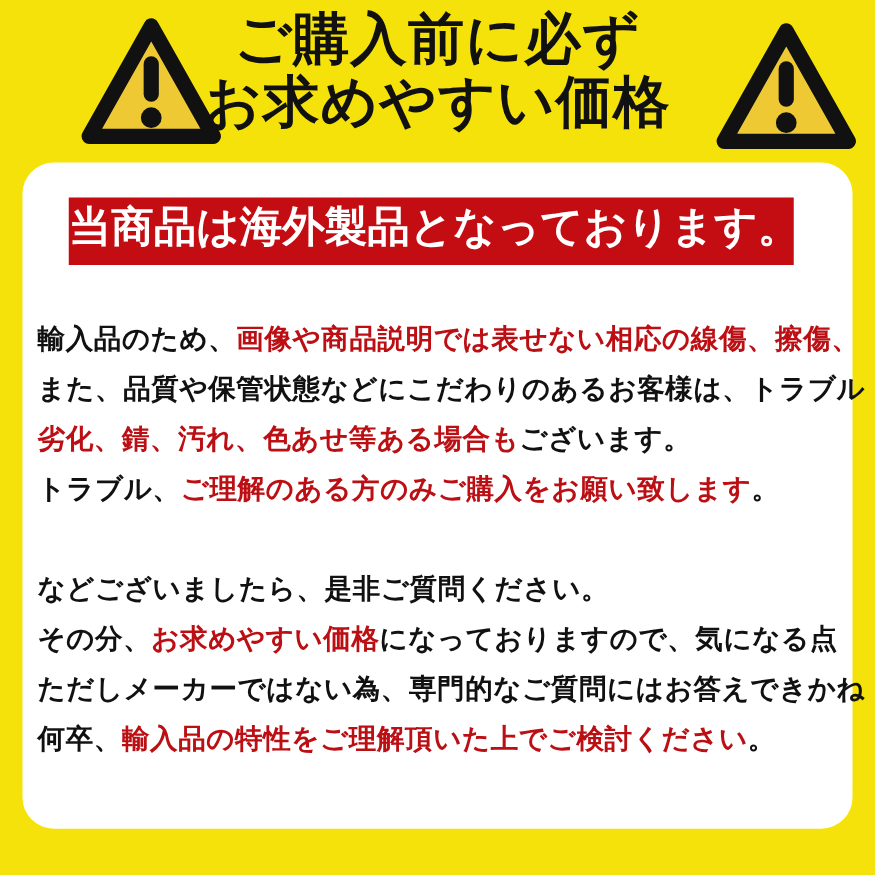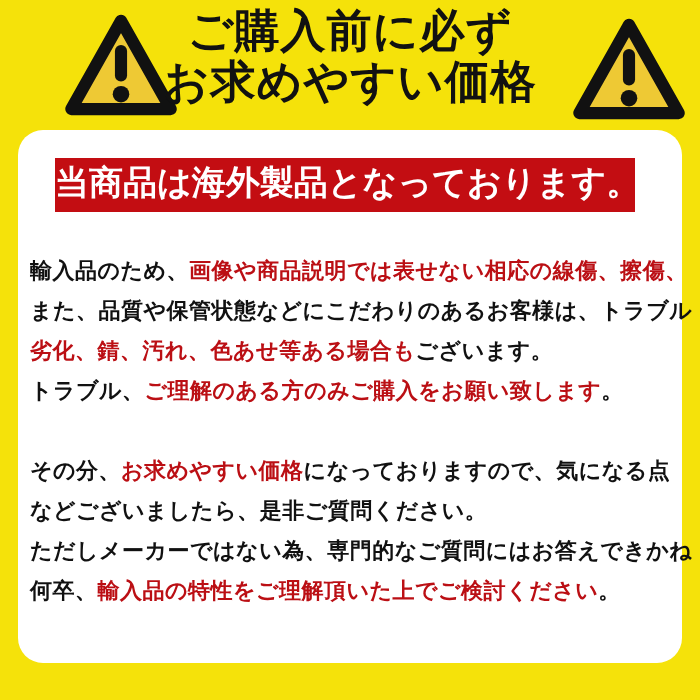--- a/index.html
+++ b/index.html
@@ -105,20 +105,20 @@
   </div>
 
   <div class="card">
     <div class="banner">当商品は海外製品となっております。</div>
     <div class="notice-body">
         <div class="body-line"><span class="run">輸入品のため、</span><span class="run red">画像や商品説明では表せない相応の線傷、擦傷、</span></div>
         <div class="body-line"><span class="run">また、品質や保管状態などにこだわりのあるお客様は、トラブル</span></div>
         <div class="body-line"><span class="run red">劣化、錆、汚れ、色あせ等ある場合も</span><span class="run">ございます。</span></div>
         <div class="body-line"><span class="run">トラブル、</span><span class="run red">ご理解のある方のみご購入をお願い致します</span><span class="run">。</span></div>
         <div class="body-line">&nbsp;</div>
+        <div class="body-line"><span class="run">などございましたら、是非ご質問ください。</span></div>
         <div class="body-line"><span class="run">その分、</span><span class="run red">お求めやすい価格</span><span class="run">になっておりますので、気になる点</span></div>
-        <div class="body-line"><span class="run">などございましたら、是非ご質問ください。</span></div>
         <div class="body-line"><span class="run">ただしメーカーではない為、専門的なご質問にはお答えできかね</span></div>
         <div class="body-line"><span class="run">何卒、</span><span class="run red">輸入品の特性をご理解頂いた上でご検討ください</span><span class="run">。</span></div>
       </div>
   </div>
 
 </div>
 
 </body></html>

